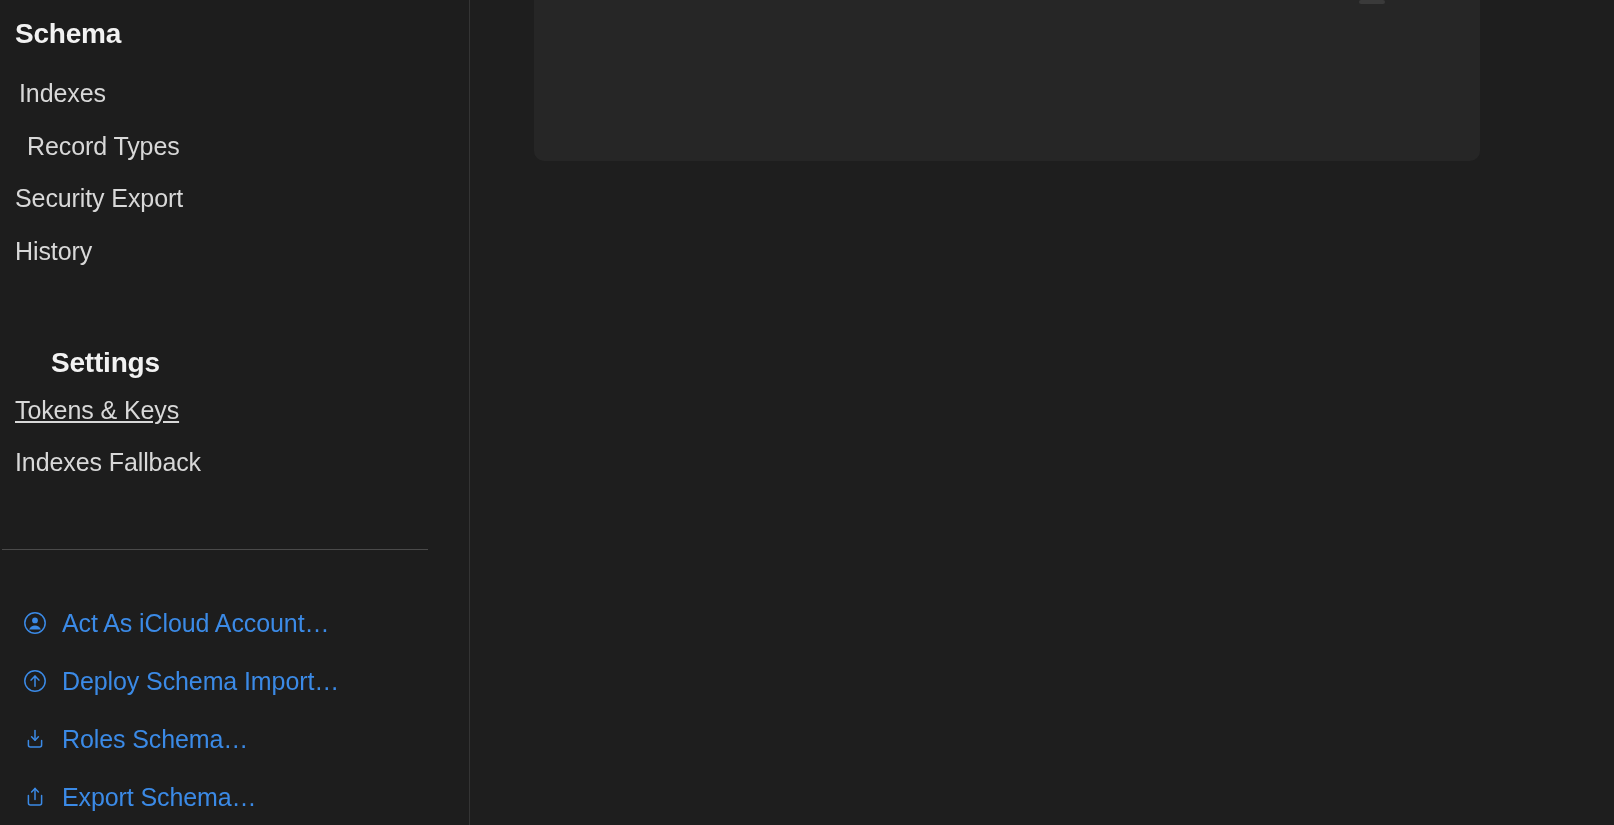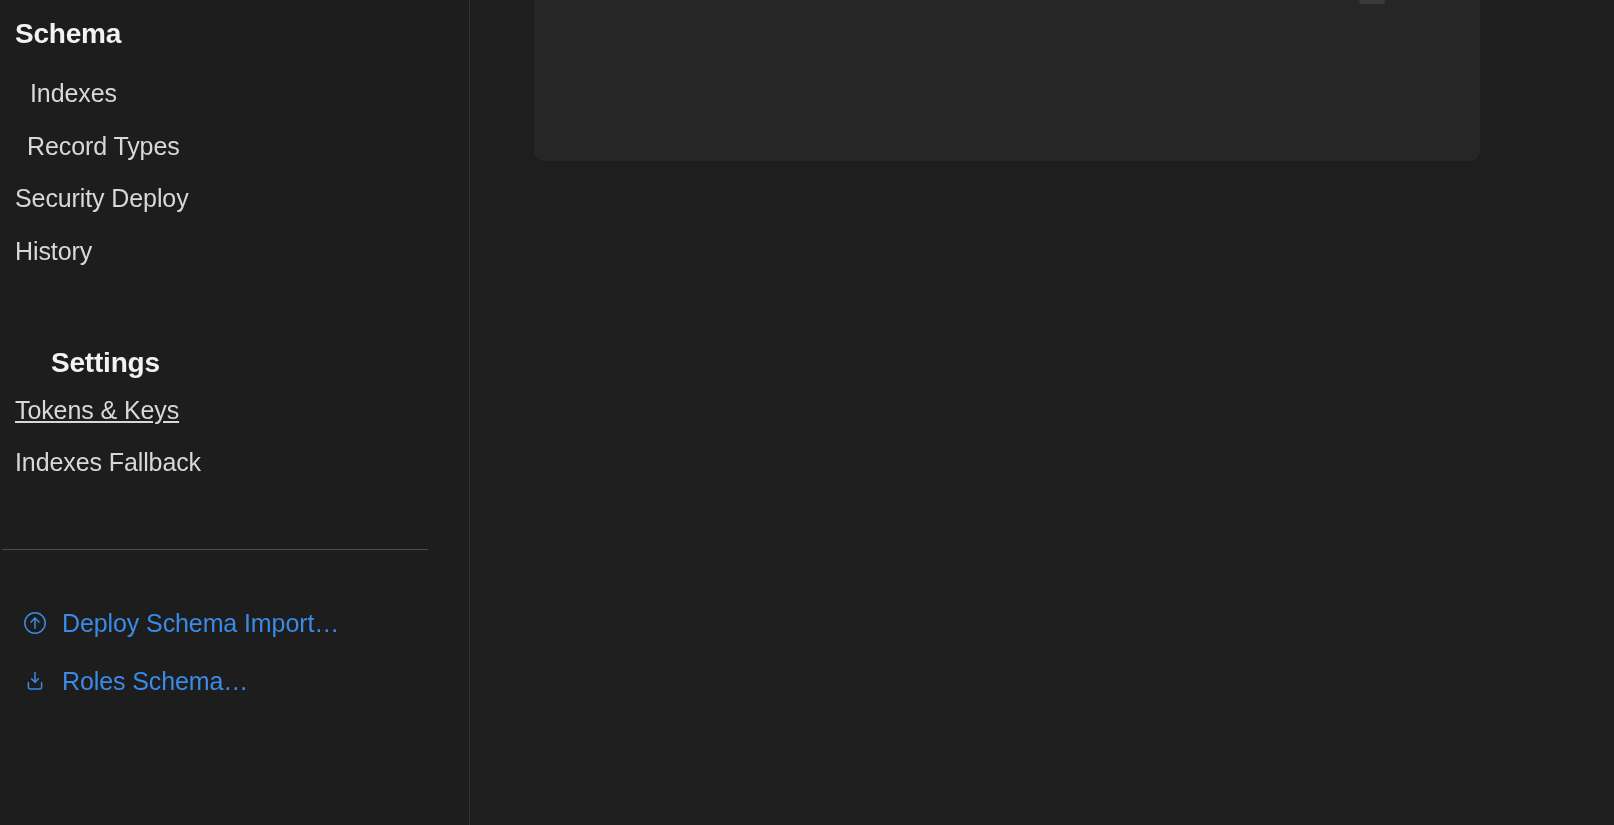--- a/index.html
+++ b/index.html
@@ -46,21 +46,21 @@
     font-weight:400;
     color:#d8d8d8;
     letter-spacing:-0.1px;
     padding-left:15px;
     line-height:1;
     cursor:default;
     white-space:nowrap;
   }
 
   #schema-header   { position:absolute; top:20px;  left:0; }
-  #nav-indexes     { position:absolute; top:81px;  left:15px; }
+  #nav-indexes     { position:absolute; top:81px;  left:4px; }
   #nav-record      { position:absolute; top:134px; left:12px; }
   #nav-security    { position:absolute; top:186px; left:0; }
   #nav-history     { position:absolute; top:239px; left:0; }
 
   #settings-header { position:absolute; top:349px; left:0;margin-left:36px; }
   #nav-tokens      { position:absolute; top:398px; left:0;text-decoration:underline; }
   #nav-sharing     { position:absolute; top:450px; left:0; }
 
   .divider {
     position:absolute;
@@ -143,34 +143,44 @@
 <div class="app">
 
   <nav class="sidebar">
 
     <div class="section-header" id="schema-header">Schema</div>
 
     <div class="nav-item" id="nav-indexes">Indexes</div>
 
     <div class="nav-item" id="nav-record">Record Types</div>
 
-    <div class="nav-item" id="nav-security">Security Deploy</div>
+    <div class="nav-item" id="nav-security">Security Export</div>
 
     <div class="nav-item" id="nav-history">History</div>
 
     <div class="section-header" id="settings-header">Settings</div>
 
     <div class="nav-item" id="nav-tokens">Tokens &amp; Keys</div>
 
     <div class="nav-item" id="nav-sharing">Indexes Fallback</div>
 
     <div class="divider"></div>
 
     <div class="actions">
 
+      <div class="action-row">
+        <span class="action-icon">
+          <svg width="24" height="24" viewBox="0 0 24 24" fill="none" stroke="#3b8ae6" stroke-width="1.5">
+            <circle cx="12" cy="12" r="10.2"></circle>
+            <circle cx="12" cy="9.4" r="2.9" fill="#3b8ae6" stroke="none"></circle>
+            <path d="M6.1 18.6c1.1-2.6 3.3-4 5.9-4s4.8 1.4 5.9 4" fill="#3b8ae6" stroke="none"></path>
+          </svg>
+        </span>
+        <span class="action-label">Act As iCloud Account…</span>
+      </div>
 
       <div class="action-row">
         <span class="action-icon">
           <svg width="24" height="24" viewBox="0 0 24 24" fill="none" stroke="#3b8ae6" stroke-width="1.5" stroke-linecap="round" stroke-linejoin="round">
             <circle cx="12" cy="12" r="10.2"></circle>
             <path d="M12 17.2V7.3"></path>
             <path d="M8.1 11.1 12 7.1l3.9 4"></path>
           </svg>
         </span>
         <span class="action-label">Deploy Schema Import…</span>
@@ -180,20 +190,30 @@
         <span class="action-icon">
           <svg width="24" height="24" viewBox="0 0 24 24" fill="none" stroke="#3b8ae6" stroke-width="1.5" stroke-linecap="round" stroke-linejoin="round">
             <path d="M5.4 13.4v4.6a2 2 0 0 0 2 2h9.2a2 2 0 0 0 2-2v-4.6"></path>
             <path d="M12 3.4v9.6"></path>
             <path d="M8.6 9.7 12 13.2l3.4-3.5"></path>
           </svg>
         </span>
         <span class="action-label">Roles Schema…</span>
       </div>
 
+      <div class="action-row">
+        <span class="action-icon">
+          <svg width="24" height="24" viewBox="0 0 24 24" fill="none" stroke="#3b8ae6" stroke-width="1.5" stroke-linecap="round" stroke-linejoin="round">
+            <path d="M5.4 10.6v7.4a2 2 0 0 0 2 2h9.2a2 2 0 0 0 2-2v-7.4"></path>
+            <path d="M12 14.6V3.5"></path>
+            <path d="M8.6 7 12 3.4 15.4 7"></path>
+          </svg>
+        </span>
+        <span class="action-label">Export Schema…</span>
+      </div>
 
     </div>
   </nav>
 
   <main class="main">
     <div class="content-card"></div>
     <div class="top-fragment"></div>
   </main>
 
 </div>

